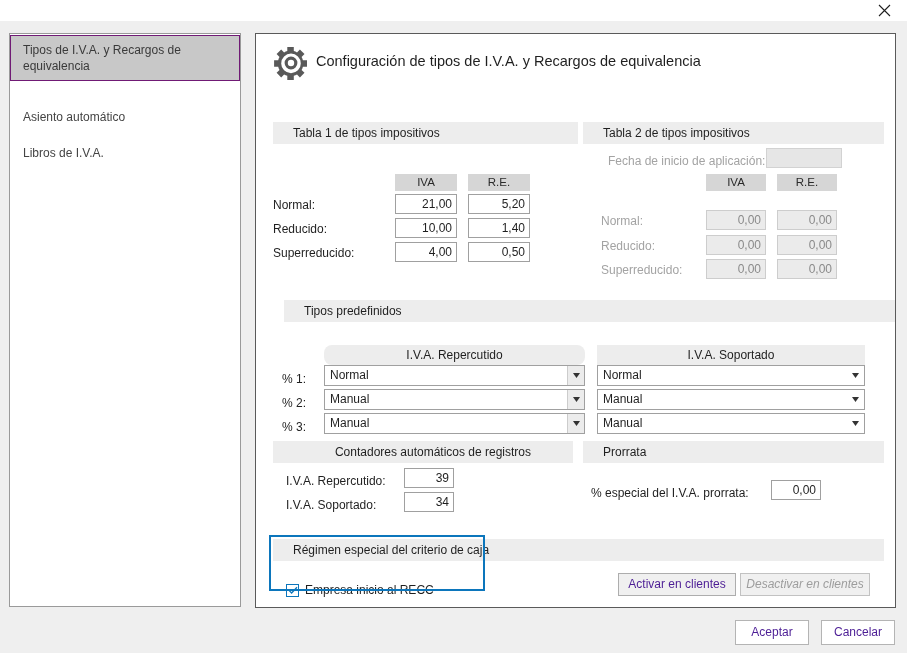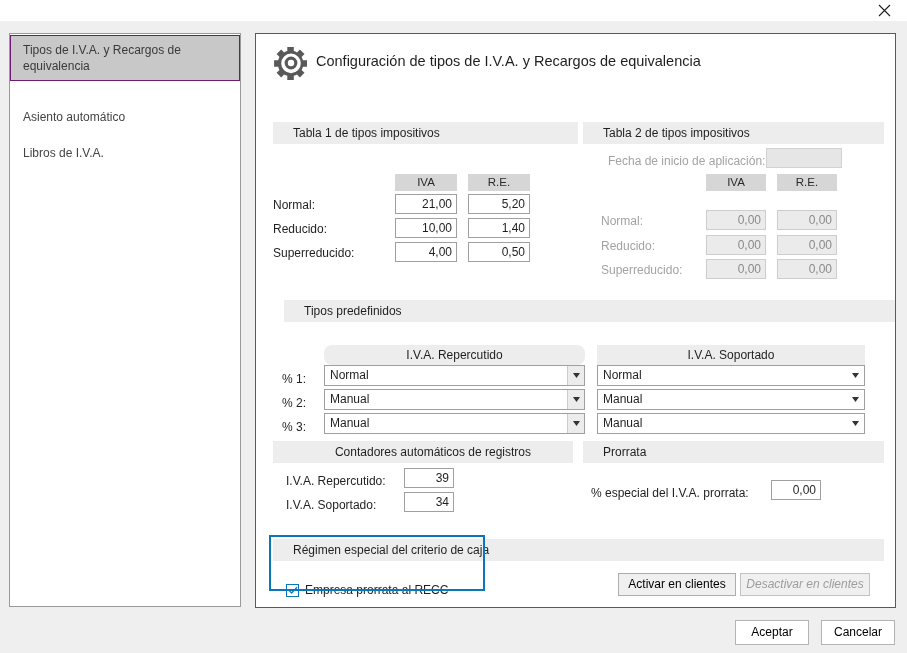--- a/index.html
+++ b/index.html
@@ -241,21 +241,21 @@
   }
 
   
   .btn {
     position: absolute;
     box-sizing: border-box;
     background: #f0f0f0;
     border: 1px solid #adadad;
     font-family: "Liberation Sans", sans-serif;
     font-size: 12px;
-    color: #000000;
+    color: #4c1d95;
     text-align: center;
     height: 23px;
     line-height: 21px;
     cursor: default;
     white-space: nowrap;
   }
   .btn.disabled { color: #9d9d9d; border-color: #c2c2c2; }
   .btn.dialog {
     height: 25px;
     line-height: 23px;
@@ -415,21 +415,21 @@
     <div class="band" style="left:17px; top:505px; width:611px;">Régimen especial del criterio de caja</div>
 
     <div class="checkbox-row" style="left:30px; top:549px;">
       <span class="checkbox-box">
         <span>
           <svg width="10" height="9" viewBox="0 0 10 9">
             <path d="M1 4.4 L3.6 7 L9 1.2" stroke="#0c76bc" stroke-width="1.3" fill="none"></path>
           </svg>
         </span>
       </span>
-      <span class="checkbox-label">Empresa prorrata al RECC</span>
+      <span class="checkbox-label">Empresa inicio al RECC</span>
     </div>
 
     <div class="recc-highlight" style="left:13px; top:501px; width:216px; height:56px;"></div>
 
     <div class="btn" style="left:362px; top:539px; width:118px;">Activar en clientes</div>
     <div class="btn disabled" style="left:484px; top:539px; width:130px;font-style:italic;">Desactivar en clientes</div>
 
   </div>
 
   <div class="btn dialog" style="left:735px; top:599px; width:74px;">Aceptar</div>

